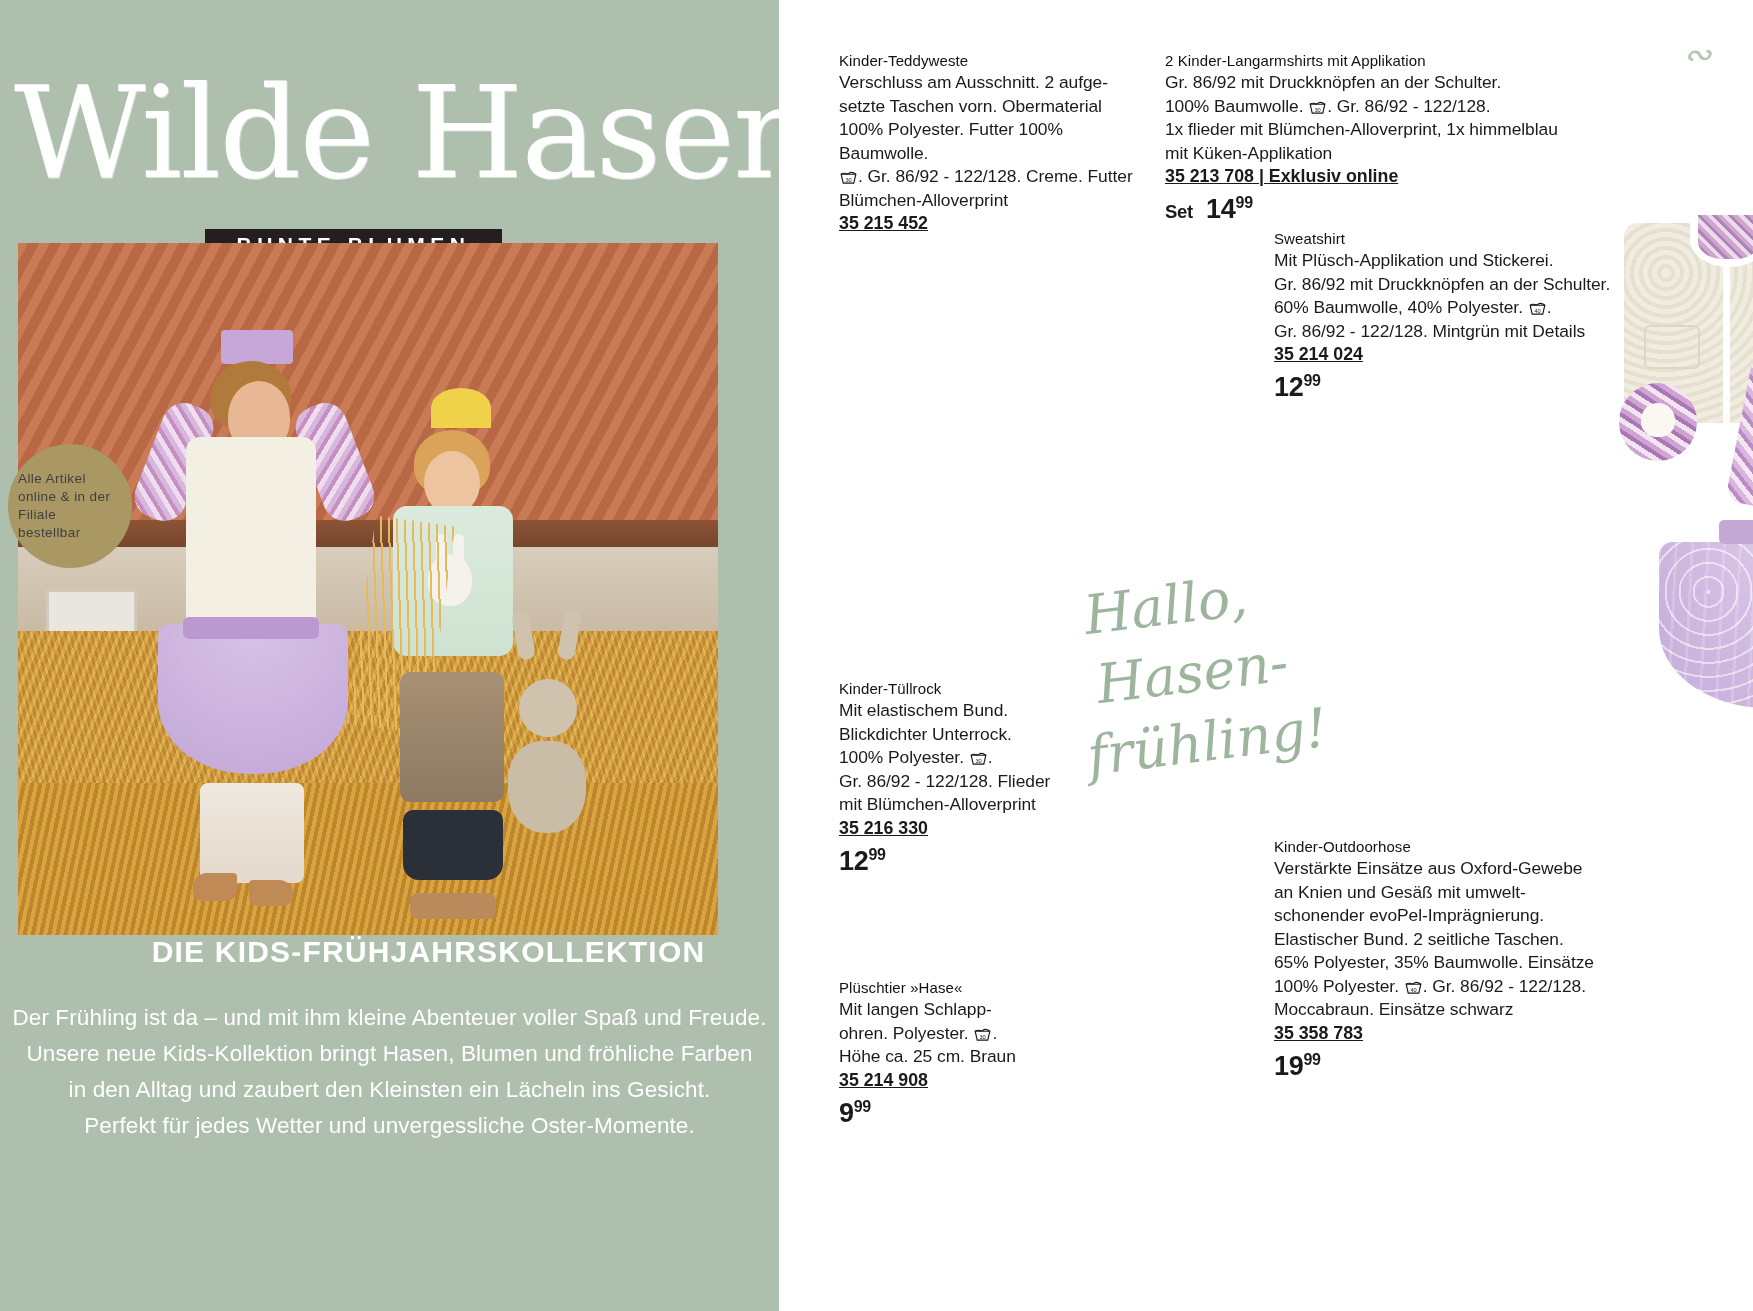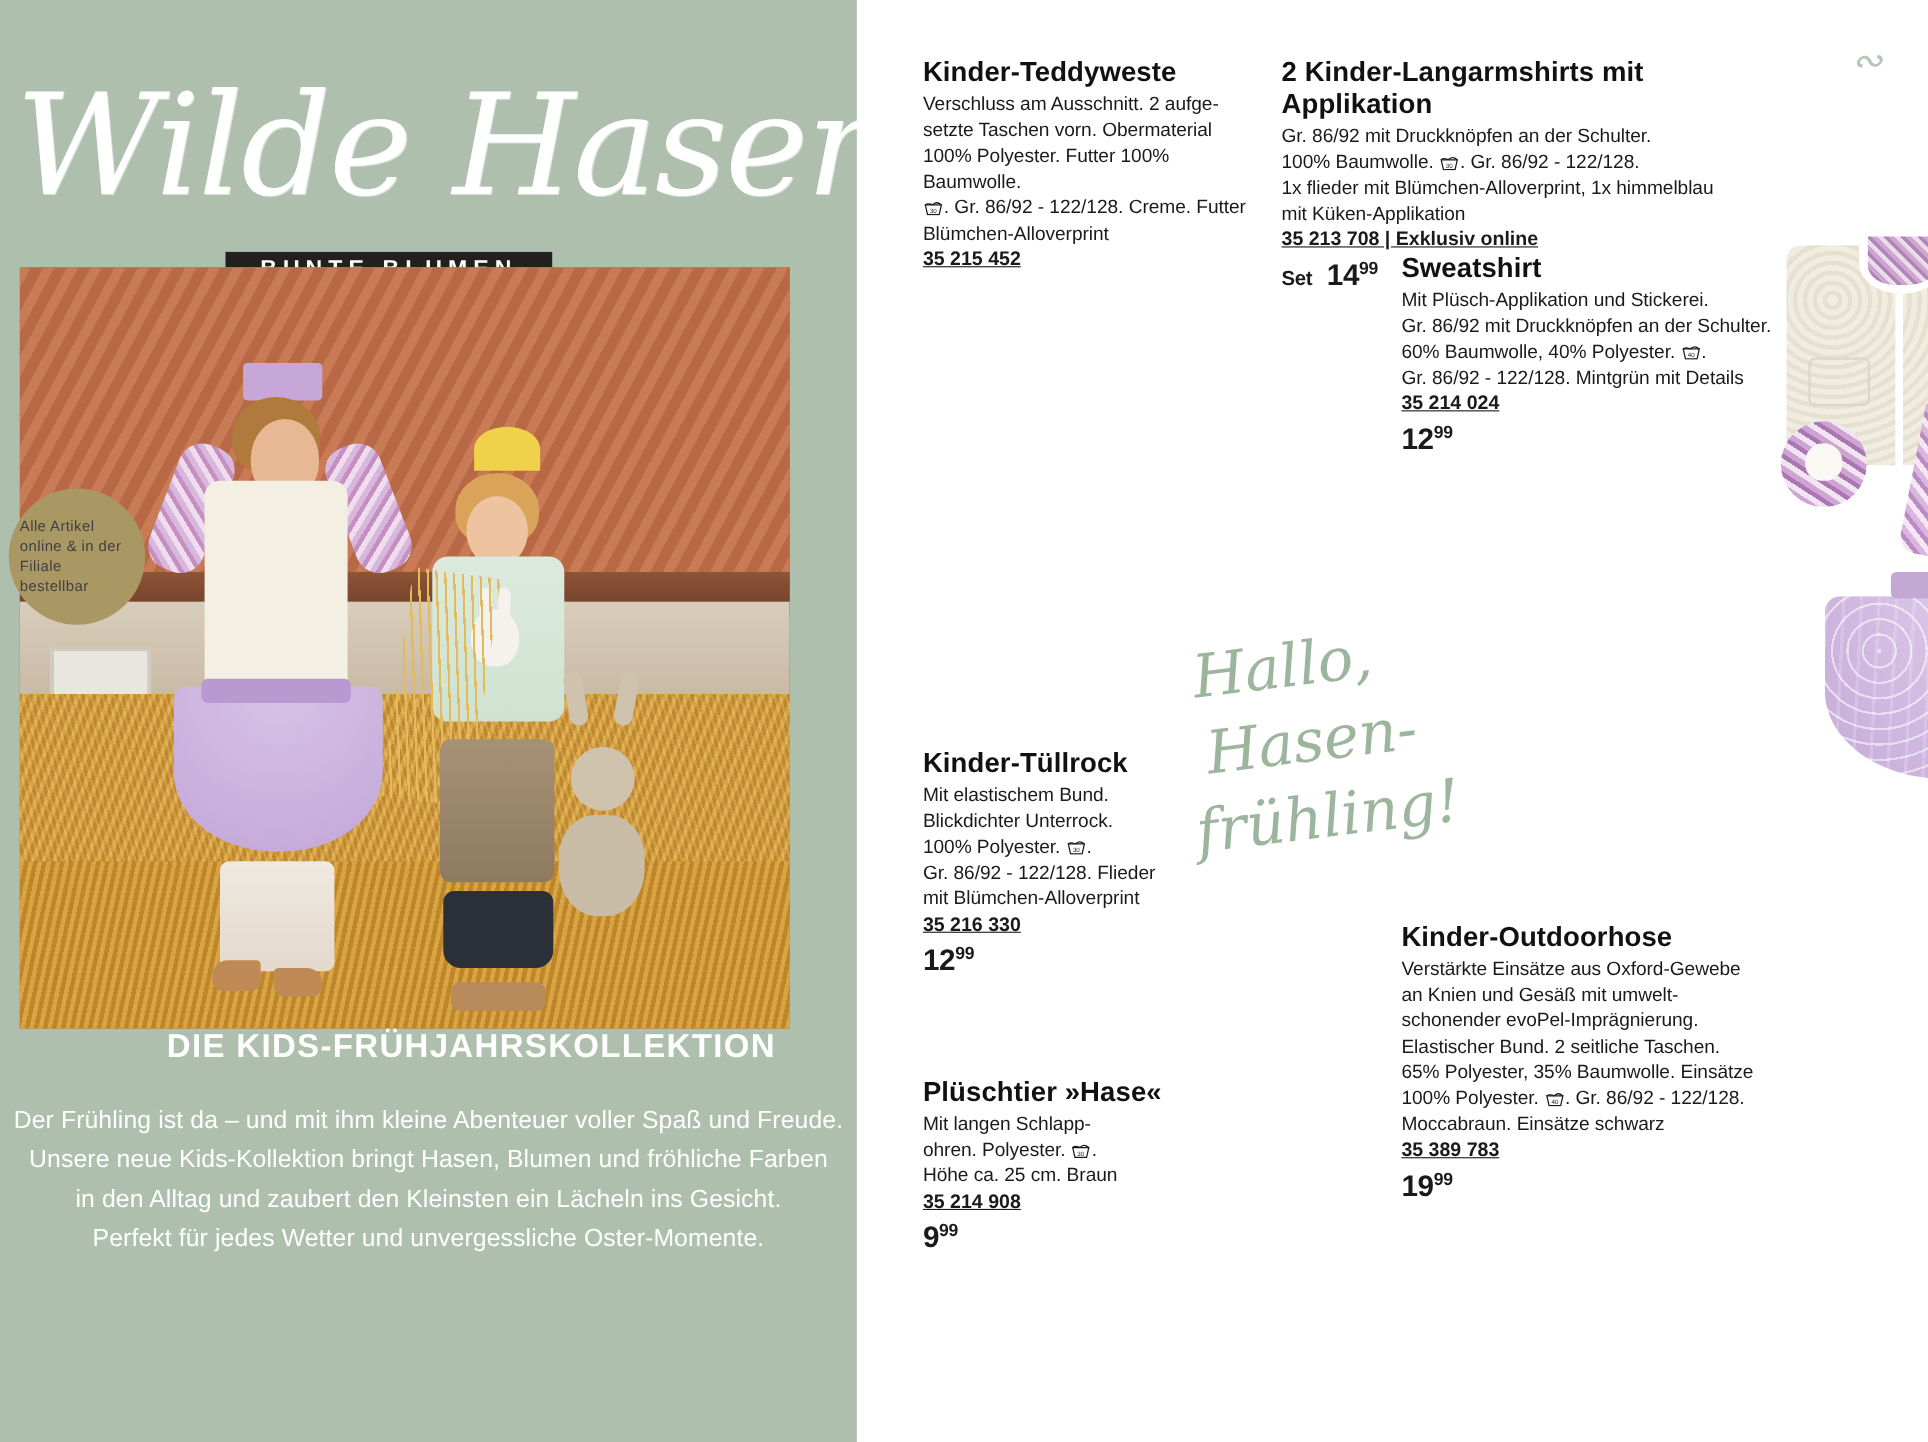--- a/index.html
+++ b/index.html
@@ -17,21 +17,20 @@
     position: absolute; left: 0; top: 0;
     width: 779px; height: 1311px;
     background: #aebfae;
     overflow: hidden;
   }
   .headline {
     position: absolute; left: 14px; top: 58px;
     width: 760px; height: 170px;
     color: #ffffff;
     font-family: "DejaVu Serif", serif;
-    font-style: italic;
     font-weight: 400;
     font-size: 128px;
     line-height: 150px;
     letter-spacing: -2px;
     white-space: nowrap;
     text-shadow: 1px 1px 0 rgba(255,255,255,.5);
   }
   .badge-bunte {
     position: absolute; left: 205px; top: 229px;
     width: 297px; height: 32px;
@@ -176,21 +175,21 @@
     font-size: 22.5px;
     line-height: 36px;
     letter-spacing: .1px;
   }
 
   
   .right-panel { position:absolute; left:779px; top:0; width:974px; height:1311px; background:#fff; }
 
   .prod { position: absolute; color:#1a1a1a; }
   .prod h3 {
-    font-size: 25px; font-weight: 700; letter-spacing: .1px;
+    font-size: 15px; font-weight: 400; letter-spacing: .1px;
     margin-bottom: 2px; color:#111;
   }
   .prod p {
     font-size: 17.4px; line-height: 23.5px; color:#1a1a1a;
     letter-spacing: -.05px;
   }
   .artnr { font-size: 17.8px; font-weight: 700; margin-top: 1px; text-decoration: underline; }
   .price { margin-top: 7px; font-size: 27px; font-weight: 700; letter-spacing:-.3px; }
   .price .cents { font-size: 16px; vertical-align: super; font-weight:700; }
   .price .setw { font-size: 18.5px; font-weight:700; }
@@ -474,20 +473,20 @@
         <span class="dl">schonender evoPel-Imprägnierung.</span><br>
         <span class="dl">Elastischer Bund. 2 seitliche Taschen.</span><br>
         <span class="dl">65% Polyester, 35% Baumwolle. Einsätze</span><br>
         <span class="dl wash-line">100% Polyester. <span class="wash"><svg viewBox="0 0 20 16" width="17" height="13" aria-hidden="true">
                 <path d="M1 4 L19 4 L16.5 15 L3.5 15 Z" fill="none" stroke="#1a1a1a" stroke-width="1.4"></path>
                 <path d="M1 4 C5 0.6 8 5 10 3.2 C12 1.4 15 0.6 19 4" fill="none" stroke="#1a1a1a" stroke-width="1.4"></path>
                 <text x="10" y="13" font-size="7" font-family="Liberation Sans, sans-serif" text-anchor="middle" fill="#1a1a1a">40</text>
               </svg></span>. Gr. 86/92 - 122/128.</span><br>
         <span class="dl">Moccabraun. Einsätze schwarz</span>
       </p>
-      <div class="artnr">35 389 783</div>
+      <div class="artnr">35 358 783</div>
       <div class="price">
         <span>19</span><span class="cents">99</span>
       </div>
     </article>
 
   </section>
 </div>
 
 </body></html>

